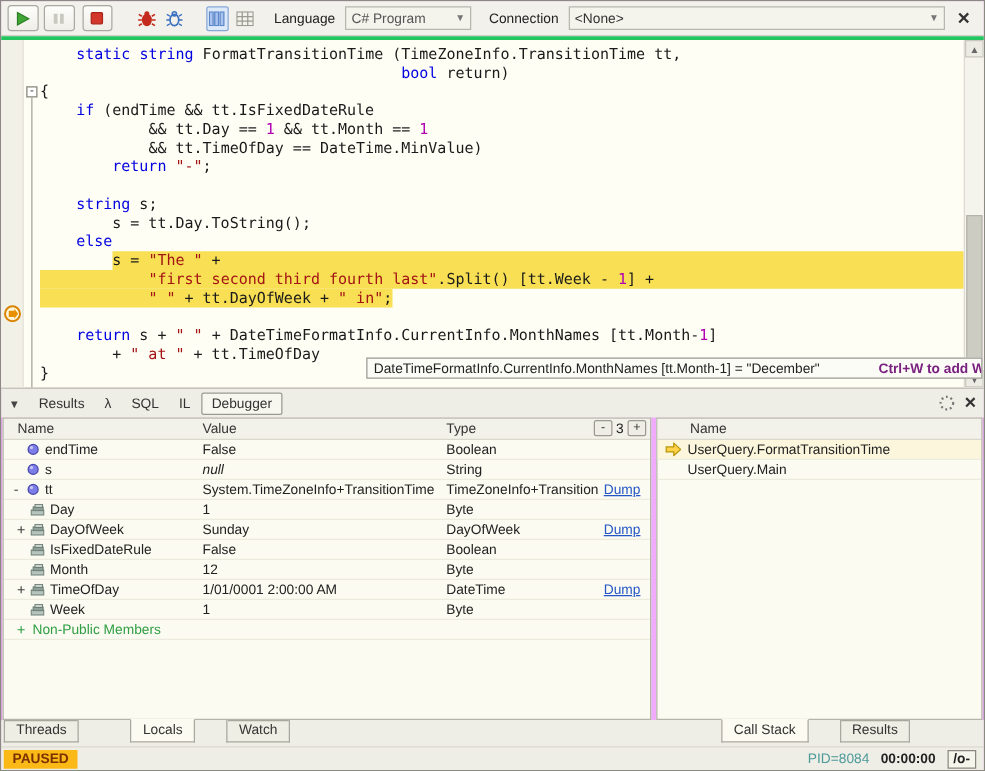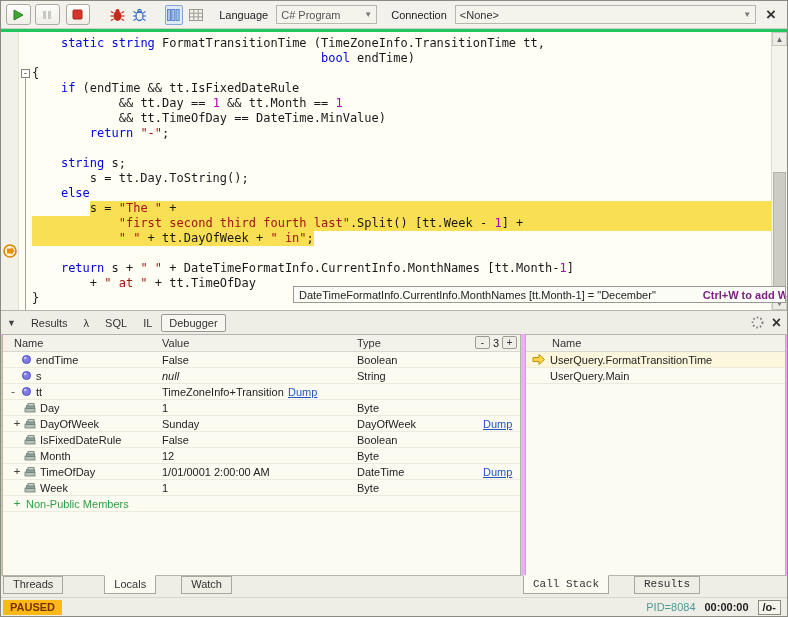--- a/index.html
+++ b/index.html
@@ -75,21 +75,21 @@
   .green { color:#2F9E44; }
   .cs-header { height:17px; display:flex; align-items:center; background:#F3F2EA; border-bottom:1px solid #D9D8CC; padding-left:26px; color:#333; }
   .cs-row { height:16px; display:flex; align-items:center; border-bottom:1px solid #ECEBDE; }
   .cs-arrow { width:24px; display:flex; justify-content:center; align-items:center; }
   .cs-row.current { background:#FBF6DC; }
 
   
   .bottom-tabs { height:21px; position:relative; flex:0 0 auto; background:#EFEEE6; }
   .bt-group { position:absolute; top:0; display:flex;gap:23px; }
   .bt-left { left:2px; }
-  .bt-right { left:506px;font-family:Liberation Mono, monospace; }
+  .bt-right { left:560px; }
   .b-tab { padding:2px 9px 3px; border:1px solid #A9A89E; background:#EFEEE5; color:#333; margin-right:2px; border-top:none; box-shadow:inset 0 1px 0 #A9A89E; }
   .b-tab.active { background:#FCFBF1; box-shadow:none; border-top:1px solid #FCFBF1; margin-top:-1px; font-weight:normal;margin-left:16px; }
 
   
   .statusbar { height:19px; display:flex; align-items:center; padding:0 6px 0 2px; gap:8px; background:#EFEEE6; border-top:1px solid #D8D7CC; flex:0 0 auto; }
   .paused-badge { background:#FBB917; color:#7A3100; font-weight:bold; padding:1px 7px 2px; }
   .sb-right { margin-left:auto; display:flex; align-items:center; gap:9px; }
   .sb-pid { color:#4D9A9A; }
   .sb-time { color:#222; font-weight:bold; }
   .sb-opt { border:1px solid #8A897F; background:#F6F5EC; font-weight:bold; padding:0 4px 1px; color:#222; }
@@ -170,21 +170,21 @@
       <span>&lt;None&gt;</span>
       <span class="arrow">▼</span>
     </div>
     <span class="tb-close">×</span>
   </div>
 
   <div class="editor">
     <div class="gutter-bg"></div>
     <div class="code-area" id="code-area">
         <div class="code-line"><span class="lead">    </span><span class="rest"><span class="k">static</span><span class="p"> </span><span class="k">string</span><span class="p"> FormatTransitionTime (TimeZoneInfo.TransitionTime tt,</span></span></div>
-        <div class="code-line"><span class="lead">                                        </span><span class="rest"><span class="k">bool</span><span class="p"> endTime)</span></span></div>
+        <div class="code-line"><span class="lead">                                        </span><span class="rest"><span class="k">bool</span><span class="p"> return)</span></span></div>
         <div class="code-line"><span class="lead"></span><span class="rest"><span class="p">{</span></span></div>
         <div class="code-line"><span class="lead">    </span><span class="rest"><span class="k">if</span><span class="p"> (endTime &amp;&amp; tt.IsFixedDateRule</span></span></div>
         <div class="code-line"><span class="lead">            </span><span class="rest"><span class="p">&amp;&amp; tt.Day == </span><span class="n">1</span><span class="p"> &amp;&amp; tt.Month == </span><span class="n">1</span></span></div>
         <div class="code-line"><span class="lead">            </span><span class="rest"><span class="p">&amp;&amp; tt.TimeOfDay == DateTime.MinValue)</span></span></div>
         <div class="code-line"><span class="lead">        </span><span class="rest"><span class="k">return</span><span class="p"> </span><span class="s">"-"</span><span class="p">;</span></span></div>
         <div class="code-line"><span class="lead"></span><span class="rest"></span></div>
         <div class="code-line"><span class="lead">    </span><span class="rest"><span class="k">string</span><span class="p"> s;</span></span></div>
         <div class="code-line"><span class="lead">        </span><span class="rest"><span class="p">s = tt.Day.ToString();</span></span></div>
         <div class="code-line"><span class="lead">    </span><span class="rest"><span class="k">else</span></span></div>
         <div class="code-line"><span class="lead">        </span><span class="rest hl-edge"><span class="p">s = </span><span class="s">"The "</span><span class="p"> +</span></span></div>
@@ -277,20 +277,21 @@
             <span class="cell-name" style="padding-left: 4px;">
               <span class="expander">-</span>
               <span class="row-icon">
                 <svg width="11" height="11" viewBox="0 0 11 11">
                   <circle cx="5.5" cy="5.5" r="4" fill="#7D7DE8" stroke="#4A4AAE"></circle>
                   <circle cx="4.2" cy="4" r="1.3" fill="#C9C9F8"></circle>
                 </svg>
               </span>
               <span style="padding-left: 3px;">tt</span>
             </span>
+            <span class="cell-value">System.TimeZoneInfo+TransitionTime</span>
             <span class="cell-type">TimeZoneInfo+Transition</span>
             <span class="cell-dump"><span class="dump-link">Dump</span></span>
           </div>
           <div class="grid-row">
             <span class="cell-name" style="padding-left: 8px;">
               <span class="expander"></span>
               <span class="row-icon">
                 <svg width="12" height="10" viewBox="0 0 12 10">
                   <rect x="1" y="5" width="10" height="4" fill="#B5C4BC" stroke="#6E7E76" stroke-width="0.8"></rect>
                   <rect x="2.5" y="2.5" width="8" height="3" fill="#8FA39B" stroke="#6E7E76" stroke-width="0.8"></rect>

